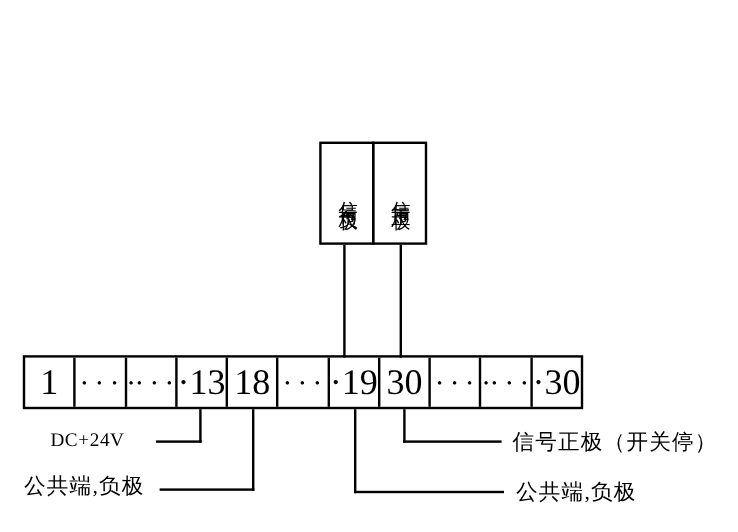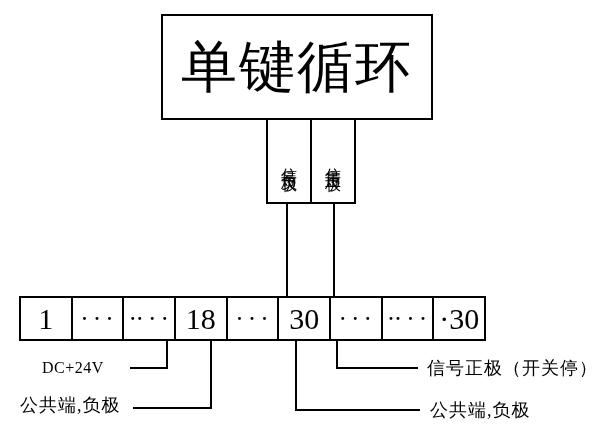--- a/index.html
+++ b/index.html
@@ -90,42 +90,41 @@
     letter-spacing: 1px;
     white-space: nowrap;
   }
   .anno.latin { font-size: 16px; letter-spacing: 0.5px; }
 </style>
 </head>
 <body>
 
 <div id="canvas">
 
-  <div class="title-box">
-    <span class="title-text">单键循环</span>
-  </div>
 
   <div class="signal-boxes">
     <div class="signal-box">
       <span class="vtext">信号负极</span>
     </div>
     <div class="signal-box">
       <span class="vtext">信号正极</span>
     </div>
   </div>
 
   <div class="wire" style="left:286px; top:204px; width:2px; height:94px;"></div>
   <div class="wire" style="left:333px; top:204px; width:2px; height:94px;"></div>
 
   <div class="terminal-strip">
     <div class="terminal-cell">1</div>
     <div class="terminal-cell dots">· · ·</div>
     <div class="terminal-cell dots">·· · ·</div>
+    <div class="terminal-cell">·13</div>
     <div class="terminal-cell">18</div>
     <div class="terminal-cell dots">· · ·</div>
+    <div class="terminal-cell">·19</div>
     <div class="terminal-cell">30</div>
     <div class="terminal-cell dots">· · ·</div>
     <div class="terminal-cell dots">·· · ·</div>
     <div class="terminal-cell">·30</div>
   </div>
 
   <div class="wire" style="left:166px; top:341px; width:2px; height:28px;"></div>
   <div class="wire" style="left:130px; top:367px; width:38px; height:2px;"></div>
 
   <div class="wire" style="left:210px; top:341px; width:2px; height:68px;"></div>

